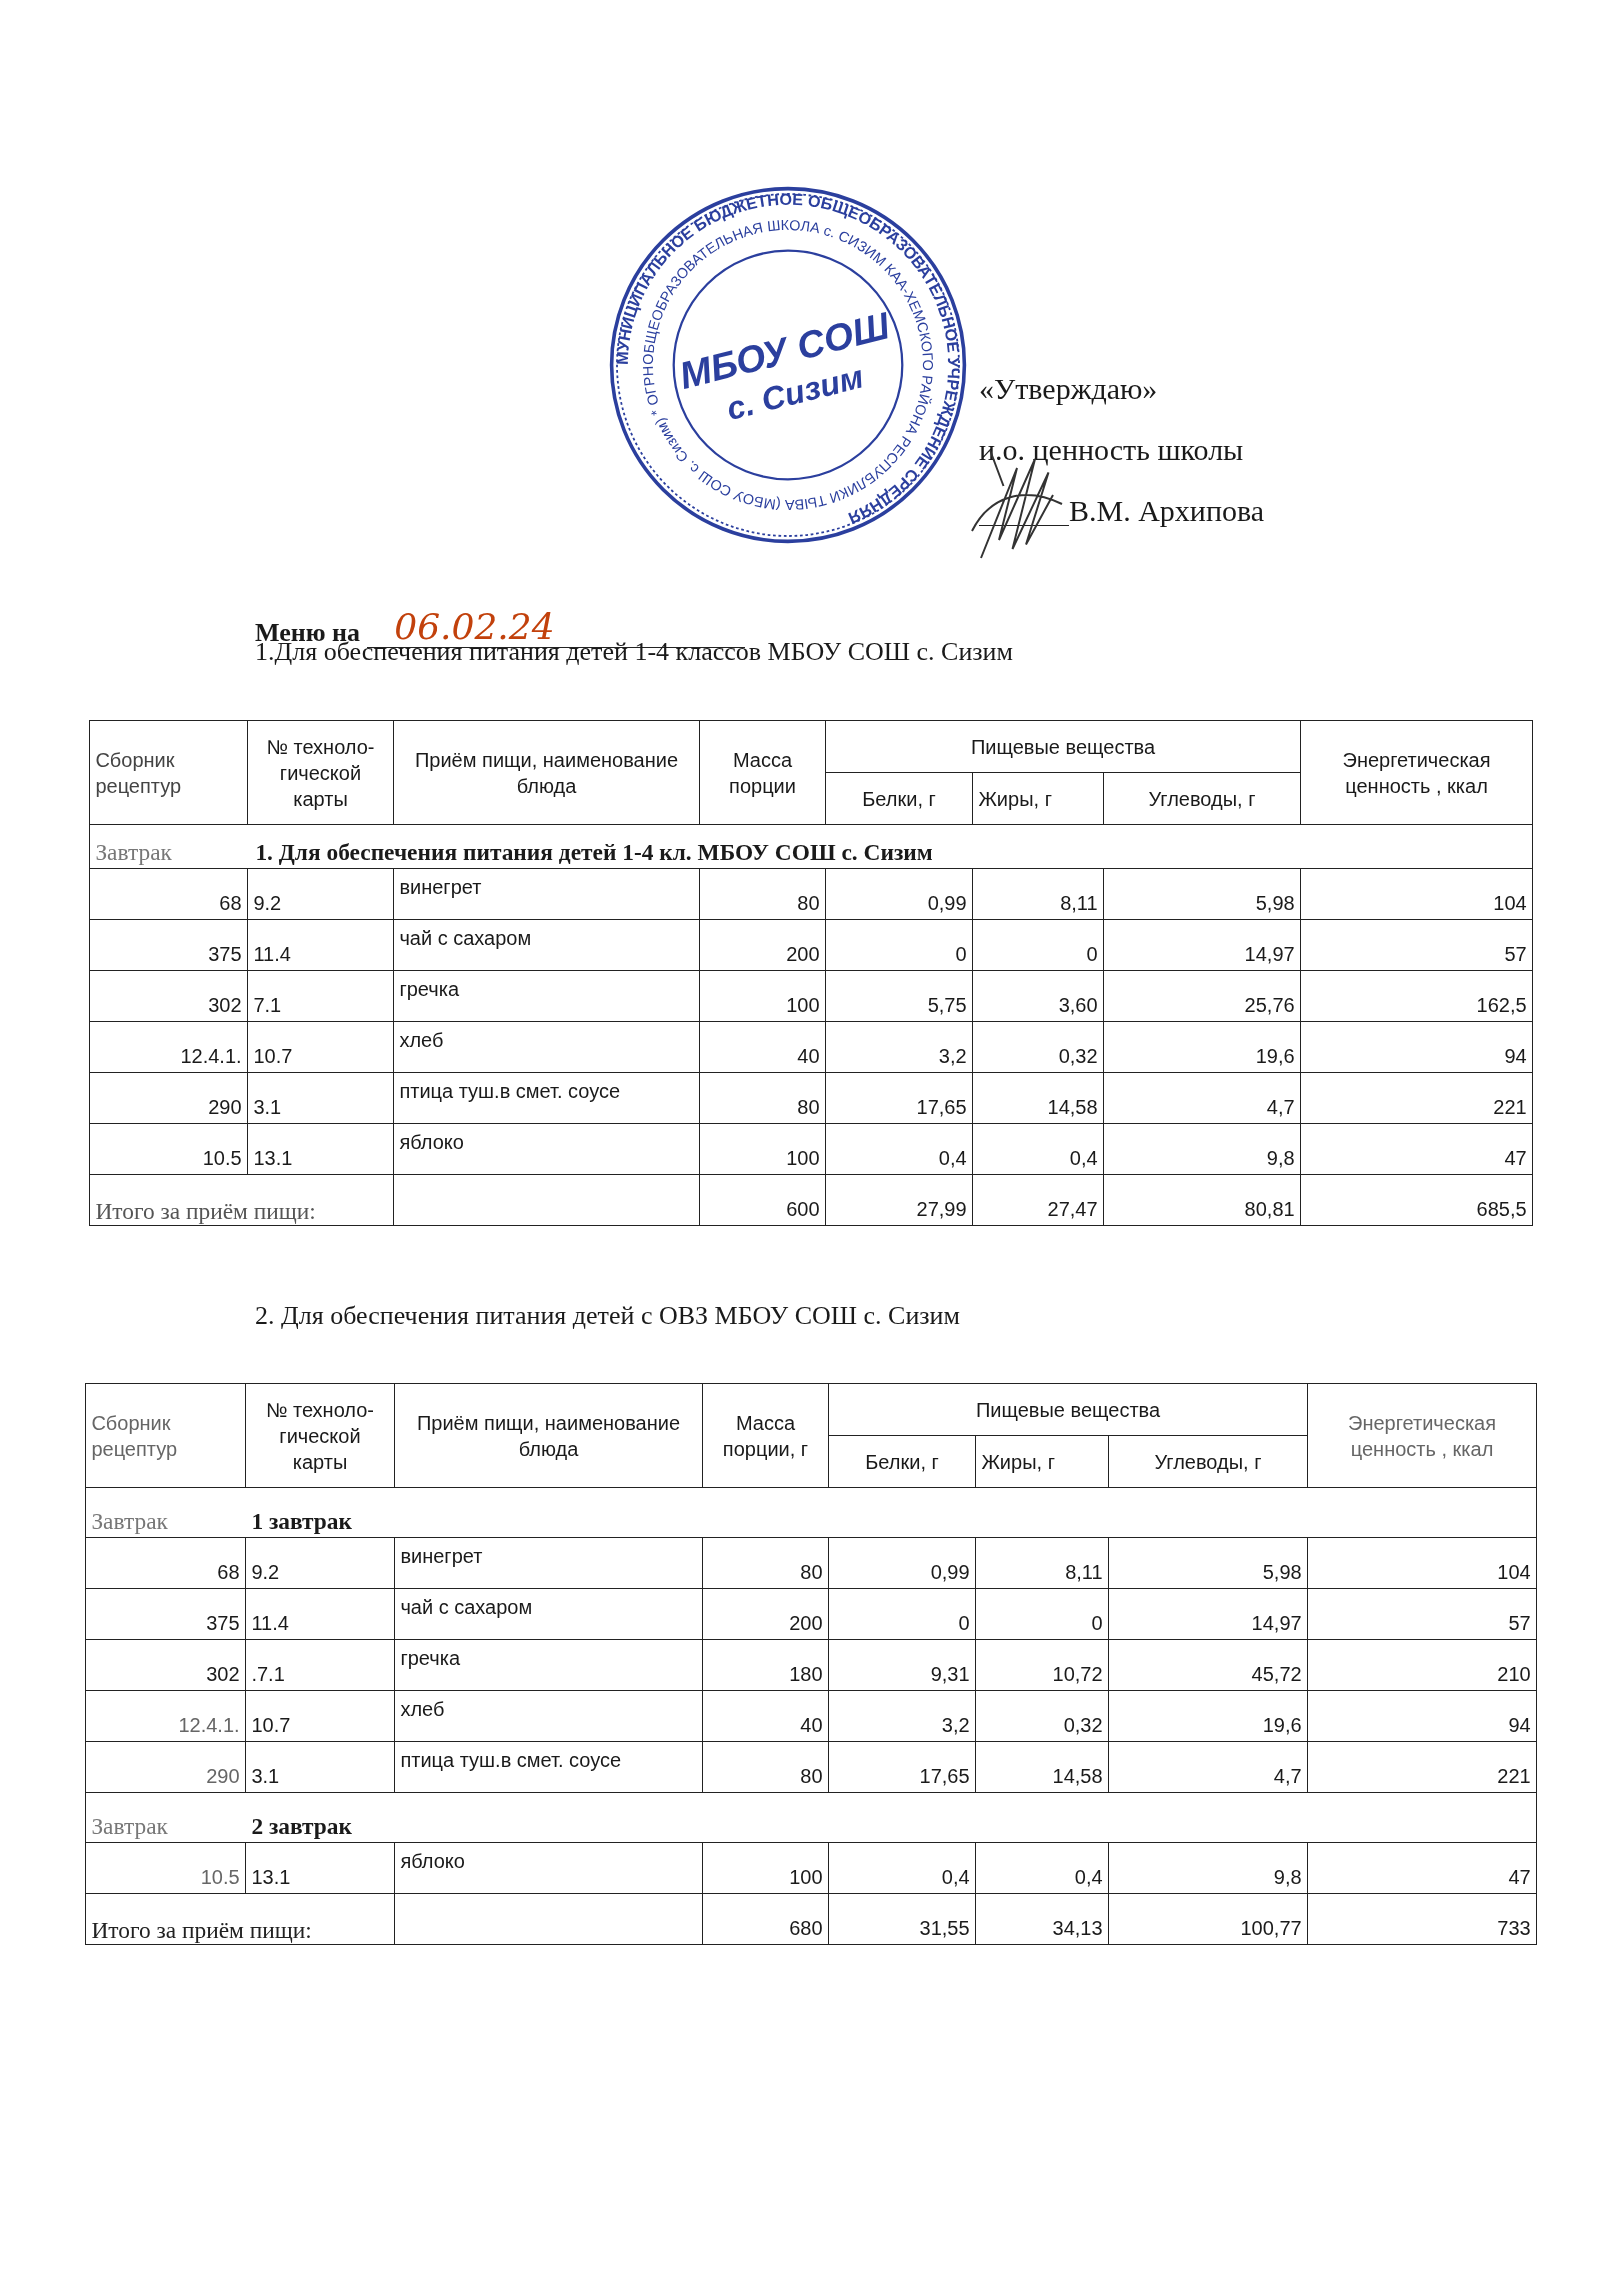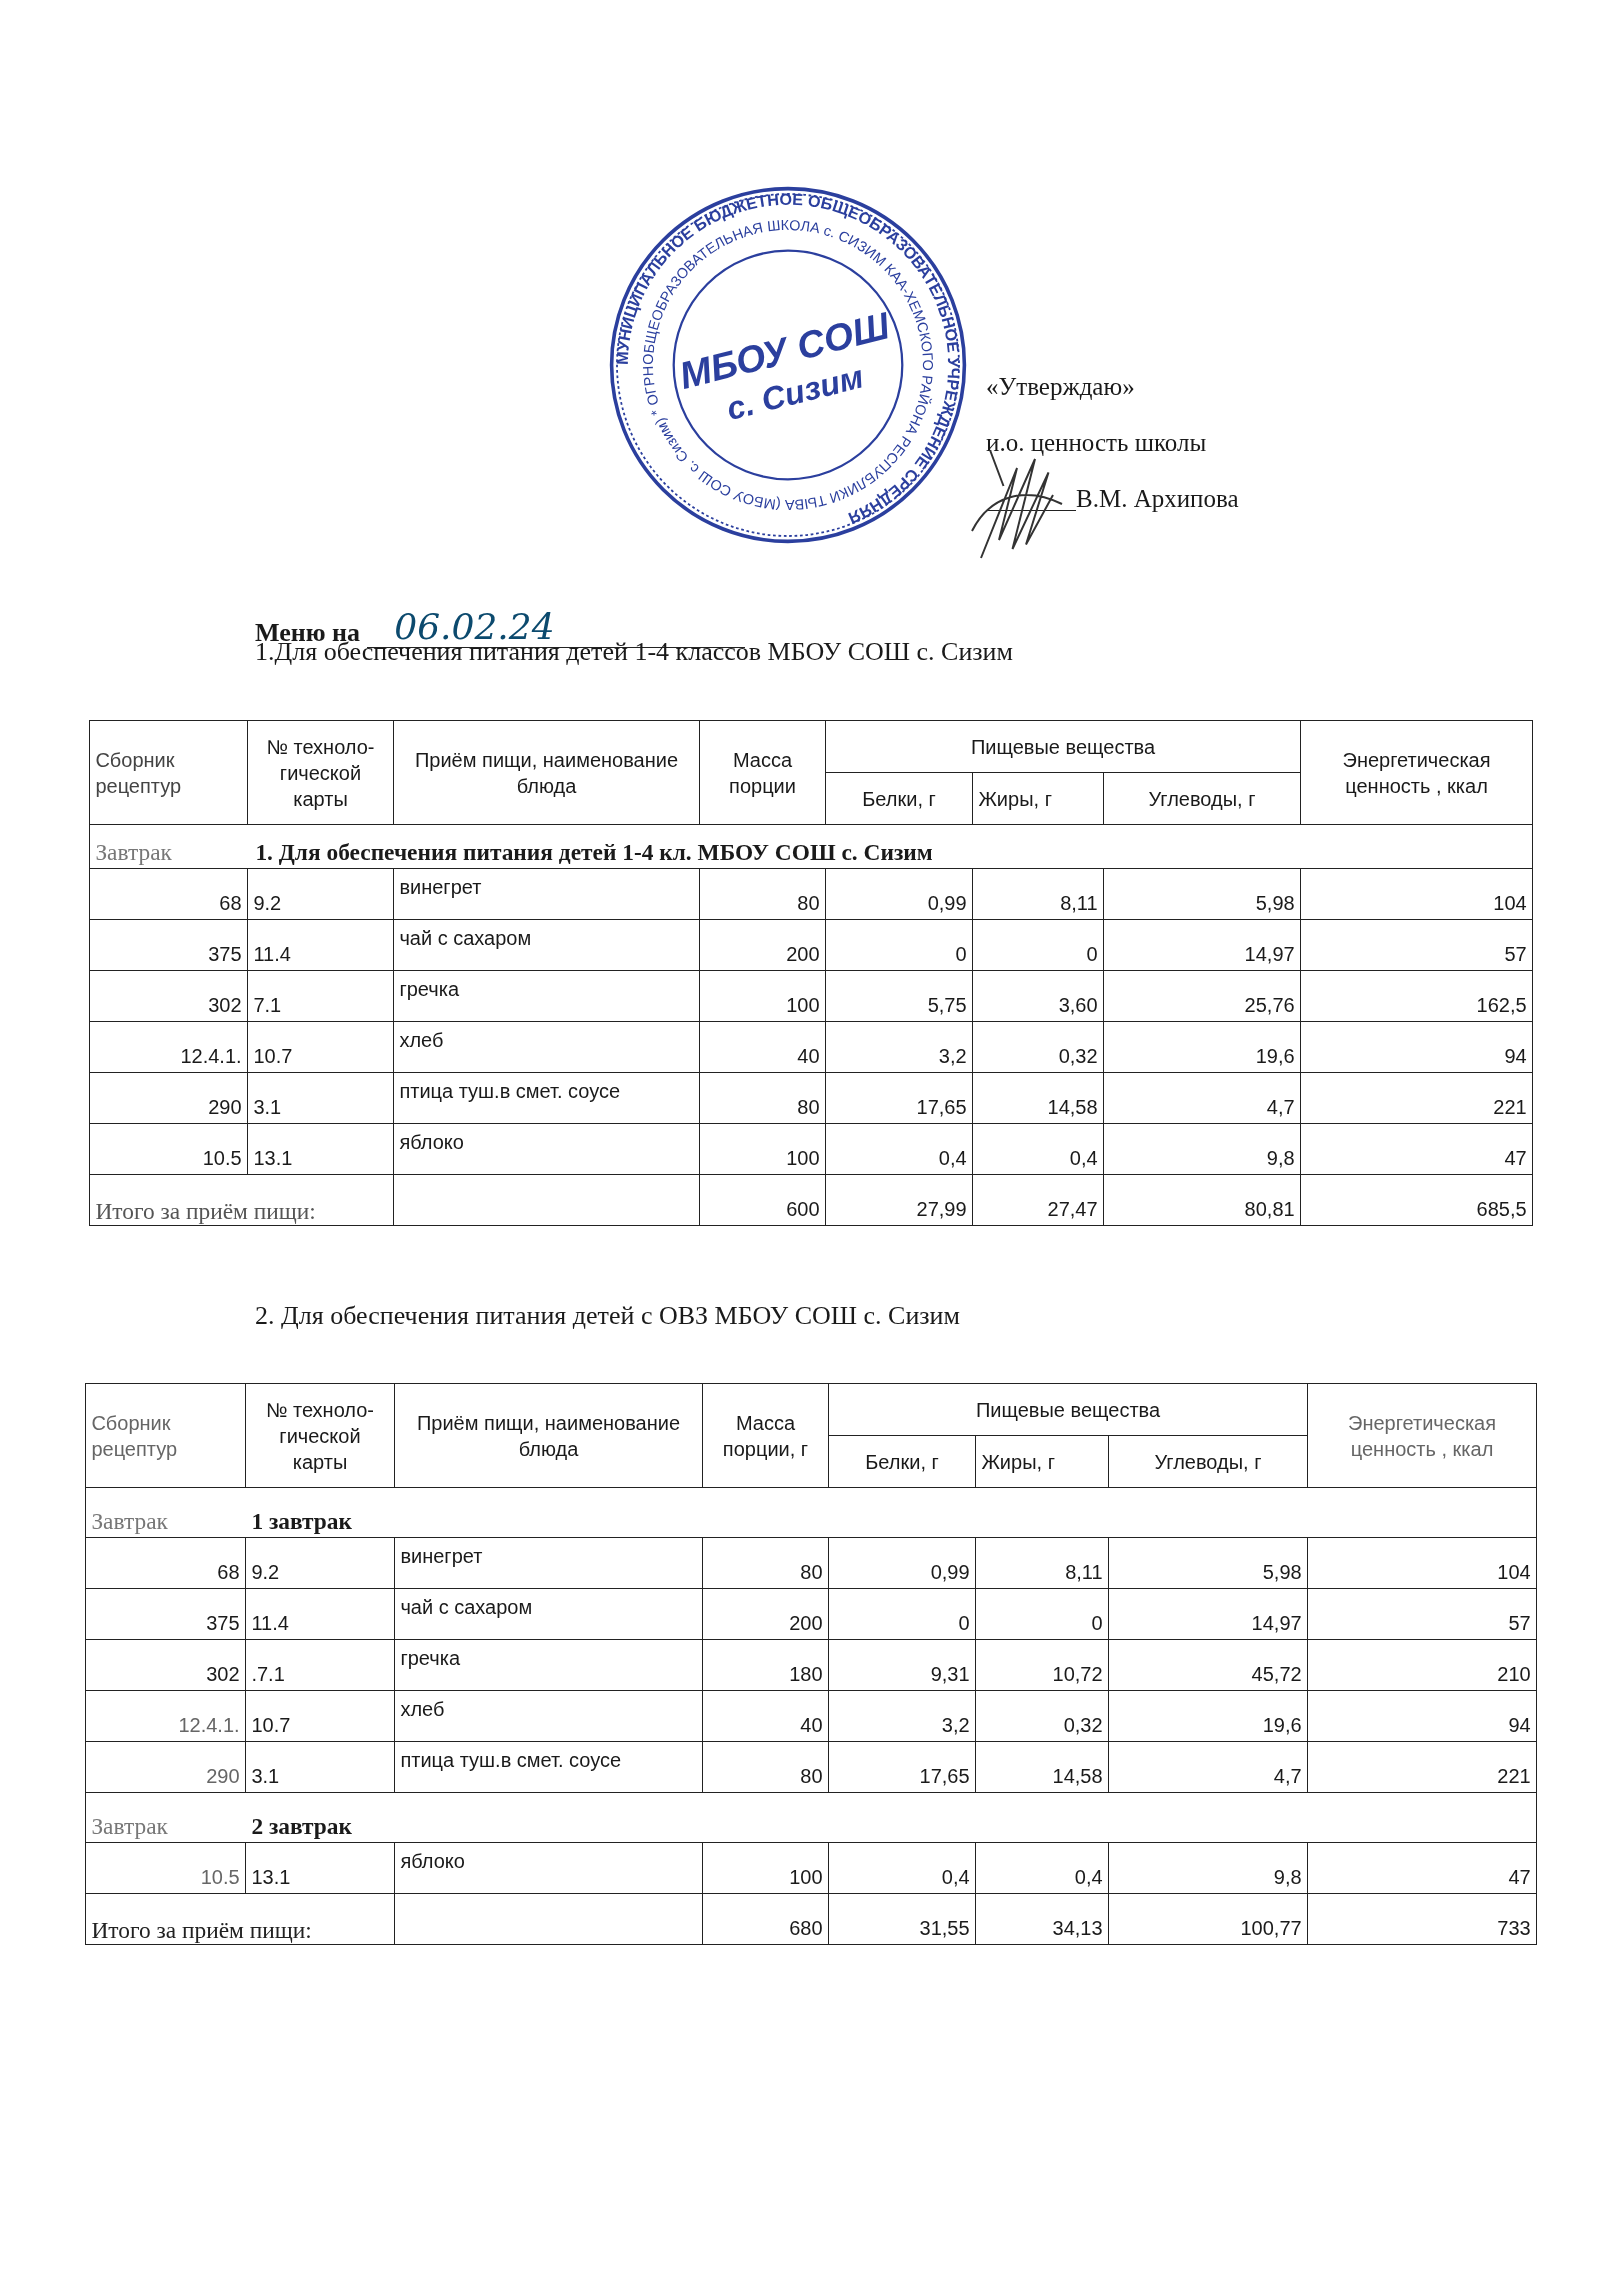--- a/index.html
+++ b/index.html
@@ -4,37 +4,36 @@
   <style>
     html, body { margin: 0; padding: 0; background: #ffffff; }
     body {
       width: 1620px; height: 2293px; position: relative; overflow: hidden;
       font-family: "Liberation Serif", "DejaVu Serif", serif; color: #1a1a1a;
     }
     .stamp {
       position: absolute; left: 608px; top: 185px; width: 360px; height: 360px;
     }
     .approve {
-      position: absolute; left: 979px; top: 374px; font-size: 25px; line-height: 1;
+      position: absolute; left: 979px; top: 374px; font-size: 30px; line-height: 1;
       font-family: "Liberation Serif", serif;
-      margin-left: 7px;
     }
     .approve div { margin-bottom: 31px; }
     .approve .sig-line { display: inline-block; width: 90px; border-bottom: 1.4px solid #222; height: 21.6px; vertical-align: bottom; }
     .signature {
       position: absolute; left: 963px; top: 432px; width: 117px; height: 135px;
     }
     .menu-line {
       position: absolute; left: 255px; top: 572px; font-size: 26px; font-weight: bold;
       display: flex; align-items: flex-end; margin-top: 35px;
     }
     .date-field {
       display: inline-block; width: 351px; border-bottom: 1.8px solid #222; margin-left: 7.2px;
       font-family: "DejaVu Serif", serif; font-style: italic; font-weight: normal;
-      font-size: 36px; color: #0c4a6e; padding-left: 27px; line-height: 40px;
+      font-size: 36px; color: #c2410c; padding-left: 27px; line-height: 40px;
     }
     .section-title {
       position: absolute; font-size: 26px; font-weight: normal;
     }
     table.menu {
       position: absolute; border-collapse: collapse; table-layout: fixed;
       font-family: "Liberation Sans", sans-serif; font-size: 20px;
     }
     table.menu td, table.menu th {
       border: 1.8px solid #222; padding: 0 5.4px; font-weight: normal;

